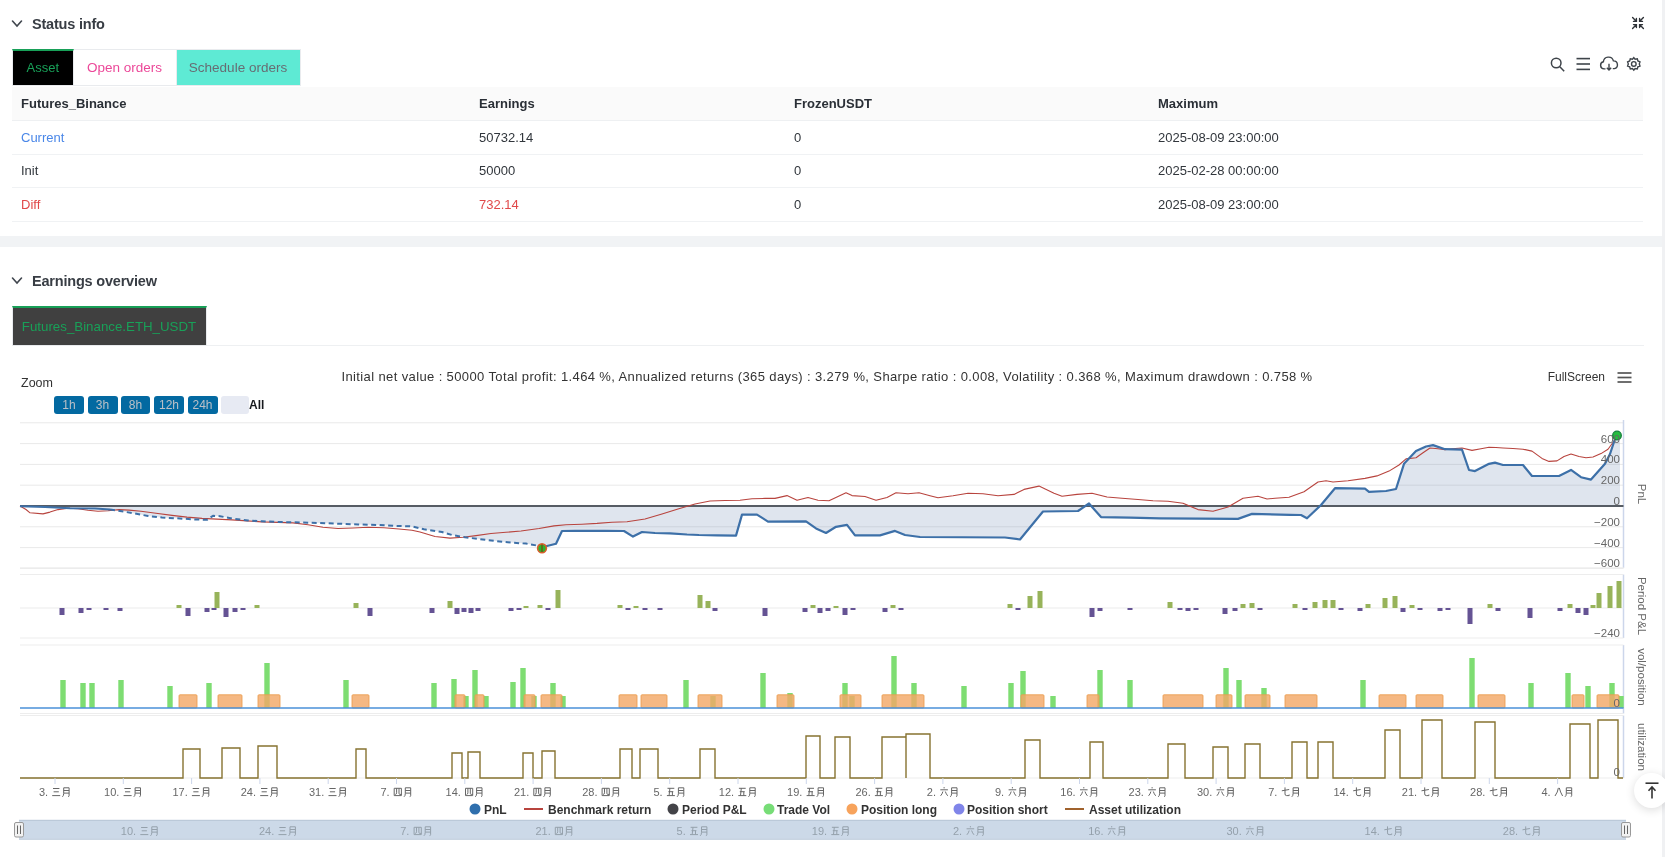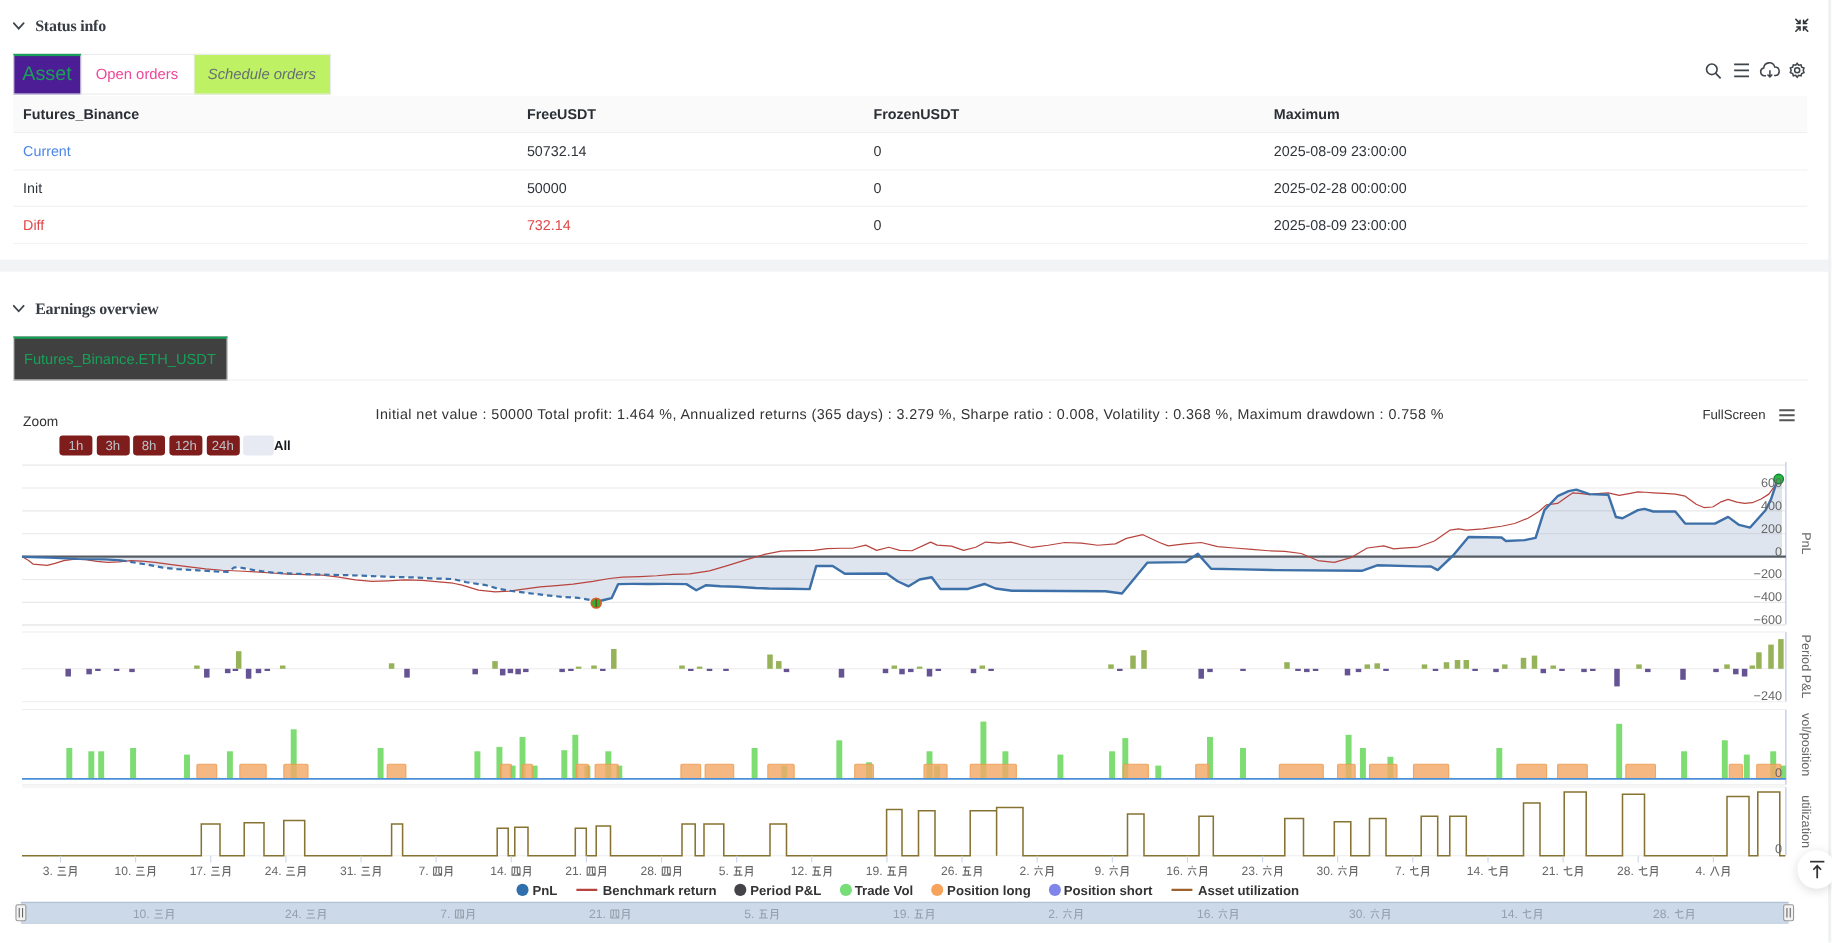--- a/index.html
+++ b/index.html
@@ -1,65 +1,65 @@
 <!DOCTYPE html>
 <html><head><meta charset="utf-8">
 <style>
 * { margin:0; padding:0; box-sizing:border-box; }
 html,body { width:1665px; height:857px; background:#fff; font-family:"Liberation Sans",sans-serif; overflow:hidden; position:relative; }
 .abs { position:absolute; }
-.title { font-size:14.5px; font-weight:700; color:#383d44; letter-spacing:-0.2px;font-family:Liberation Serif, serif; }
+.title { font-size:14.5px; font-weight:700; color:#383d44; letter-spacing:-0.2px; }
 .axl { font-size:11.5px; fill:#666; font-family:"Liberation Sans",sans-serif; }
 .dt { font-size:11px; fill:#666; font-family:"Liberation Sans",sans-serif; }
 .dtg { color:#666; stroke:#666; }
 .nv { font-size:11px; fill:#94a0ab; font-family:"Liberation Sans",sans-serif; }
 .nvg { color:#94a0ab; stroke:#94a0ab; }
 .leg { font-size:12px; font-weight:700; fill:#333; font-family:"Liberation Sans",sans-serif; }
 .hcell { font-size:13px; font-weight:700; color:#2a2f36; }
 .cell { font-size:13px; color:#31363c; }
-.zbtn { position:absolute; height:18px; border-radius:3px; background:#7f1d1d; color:#bbc0c7; font-size:12px; text-align:center; line-height:18px; }
+.zbtn { position:absolute; height:18px; border-radius:3px; background:#0369a1; color:#bbc0c7; font-size:12px; text-align:center; line-height:18px; }
 </style></head>
 <body>
 
 <svg class="abs" style="left:11px;top:18.5px" width="12" height="10">
     <path d="M1.5,2 L6,7 L10.5,2" fill="none" stroke="#40464e" stroke-width="1.6" stroke-linecap="round"></path>
   </svg>
 <div class="abs title" style="left:32px;top:15.5px">Status info</div>
 <svg class="abs" style="left:1630px;top:15px" width="16" height="16">
 <g stroke="#2f3338" stroke-width="1.4" fill="none" stroke-linecap="round">
 <path d="M6.2,6.2 L2.6,2.6 M6.4,3.5 L6.4,6.4 L3.5,6.4"></path>
 <path d="M9.8,6.2 L13.4,2.6 M9.6,3.5 L9.6,6.4 L12.5,6.4"></path>
 <path d="M6.2,9.8 L2.6,13.4 M6.4,12.5 L6.4,9.6 L3.5,9.6"></path>
 <path d="M9.8,9.8 L13.4,13.4 M9.6,12.5 L9.6,9.6 L12.5,9.6"></path>
 </g>
   </svg>
 
-<div class="abs" style="left:12px;top:48.5px;width:61.5px;height:37px;border:1px solid #e9ebee;border-top:2px solid #18a058;background:#4c1d95;color:#18a058;font-size:18px;font-weight:500;display:flex;align-items:center;justify-content:center;">Asset</div>
+<div class="abs" style="left:12px;top:48.5px;width:61.5px;height:37px;border:1px solid #e9ebee;border-top:2px solid #18a058;background:#000000;color:#18a058;font-size:13px;font-weight:500;display:flex;align-items:center;justify-content:center;">Asset</div>
 <div class="abs" style="left:73.5px;top:48.5px;width:103px;height:37px;border:1px solid #e9ebee;border-left:none;background:#fff;color:#ec4899;font-size:13.5px;display:flex;align-items:center;justify-content:center;">Open orders</div>
-<div class="abs" style="left:176.5px;top:48.5px;width:124px;height:37px;border:1px solid #e9ebee;border-left:none;background:#bef264;color:#676d73;font-size:13.5px;display:flex;align-items:center;justify-content:center;font-style:italic;">Schedule orders</div>
+<div class="abs" style="left:176.5px;top:48.5px;width:124px;height:37px;border:1px solid #e9ebee;border-left:none;background:#5eead4;color:#676d73;font-size:13.5px;display:flex;align-items:center;justify-content:center;">Schedule orders</div>
 
 <svg class="abs" style="left:1549px;top:56px" width="96" height="17" fill="none" stroke="#3e444a" stroke-width="1.5">
 <circle cx="7.2" cy="7" r="4.8"></circle>
     <line x1="10.8" y1="10.7" x2="15.2" y2="15.2"></line>
 <g stroke-width="1.6">
       <line x1="27.5" y1="2.6" x2="41" y2="2.6"></line>
       <line x1="27.5" y1="8" x2="41" y2="8"></line>
       <line x1="27.5" y1="13.4" x2="41" y2="13.4"></line>
     </g>
 <path d="M56.5,12.9 H55 a3.6,3.6 0 0 1 -0.6,-7.1 a5.1,5.1 0 0 1 10,-0.9 a3.9,3.9 0 0 1 1,7.7 h-1.6" stroke-width="1.4"></path>
 <path d="M60,7.8 V13.8 M57.8,11.8 L60,14 L62.2,11.8" stroke-width="1.4"></path>
 <g stroke-width="1.4">
       <circle cx="84.8" cy="7.9" r="2.3"></circle>
       <path d="M84.8,1.6 L86.1,3.3 L88.3,2.9 L88.9,5 L91,5.8 L90.3,7.9 L91,10 L88.9,10.8 L88.3,12.9 L86.1,12.5 L84.8,14.2 L83.5,12.5 L81.3,12.9 L80.7,10.8 L78.6,10 L79.3,7.9 L78.6,5.8 L80.7,5 L81.3,2.9 L83.5,3.3 Z"></path>
     </g>
 </svg>
 
 <div class="abs" style="left:11.5px;top:86.5px;width:1631.5px;height:34px;background:#fafafa;border-bottom:1px solid #eef0f2;"></div>
 <div class="abs hcell" style="left:21px;top:95.5px">Futures_Binance</div>
-<div class="abs hcell" style="left:479px;top:95.5px">FreeUSDT</div>
+<div class="abs hcell" style="left:479px;top:95.5px">Earnings</div>
 <div class="abs hcell" style="left:794px;top:95.5px">FrozenUSDT</div>
 <div class="abs hcell" style="left:1158px;top:95.5px">Maximum</div>
 <div class="abs" style="left:11.5px;top:153.8px;width:1631.5px;border-top:1px solid #f0f2f4"></div>
 <div class="abs" style="left:11.5px;top:187.4px;width:1631.5px;border-top:1px solid #f0f2f4"></div>
 <div class="abs" style="left:11.5px;top:220.8px;width:1631.5px;border-top:1px solid #f0f2f4"></div>
 <div class="abs cell" style="left:21px;top:129.5px;color:#4a87e8">Current</div>
 <div class="abs cell" style="left:479px;top:129.5px">50732.14</div>
 <div class="abs cell" style="left:794px;top:129.5px">0</div>
 <div class="abs cell" style="left:1158px;top:129.5px">2025-08-09 23:00:00</div>
 <div class="abs cell" style="left:21px;top:163px">Init</div>

